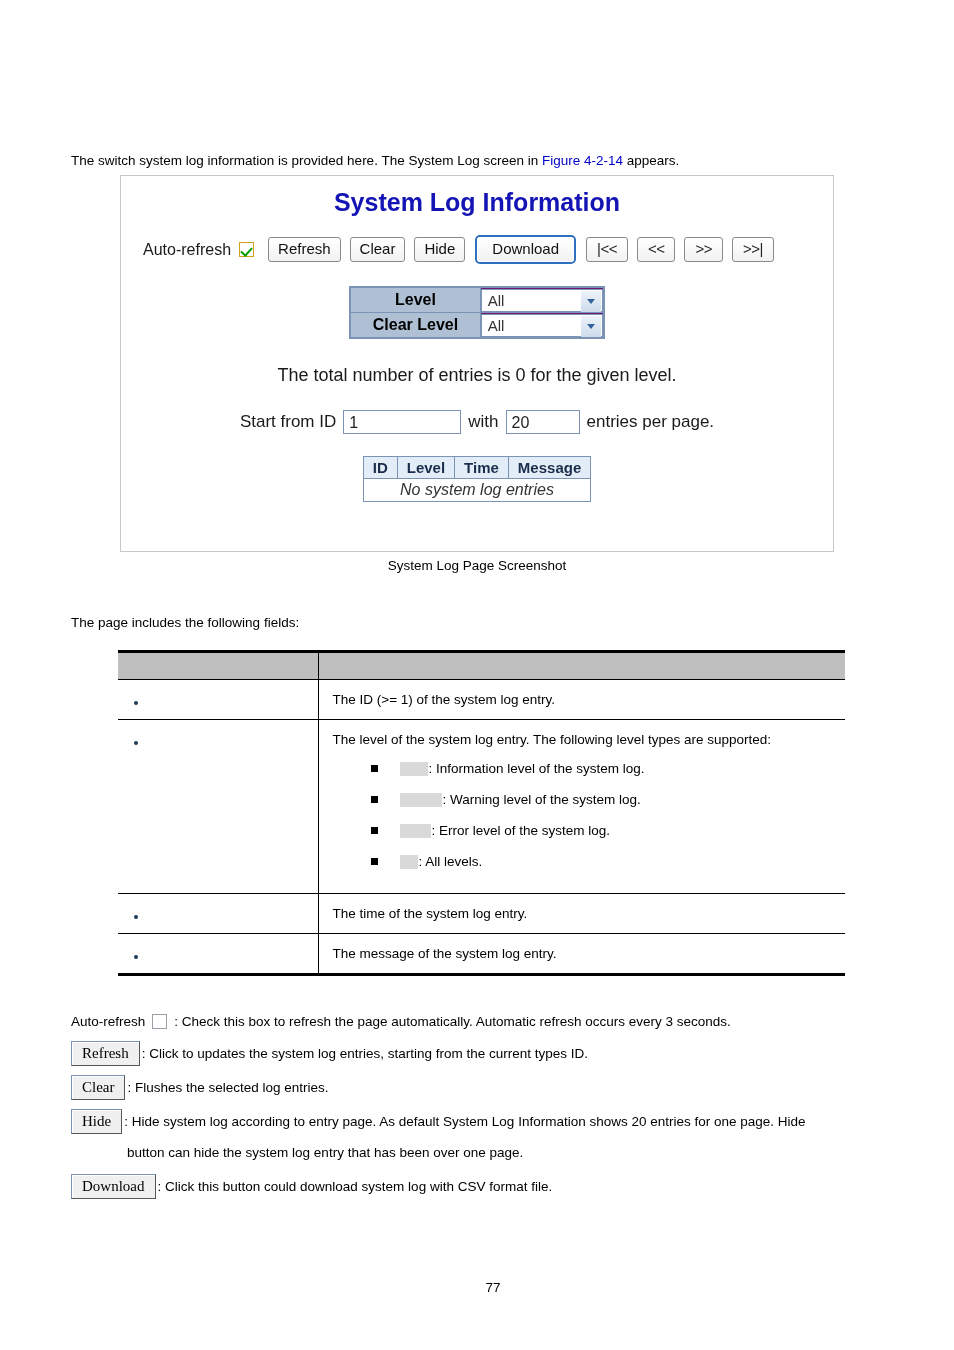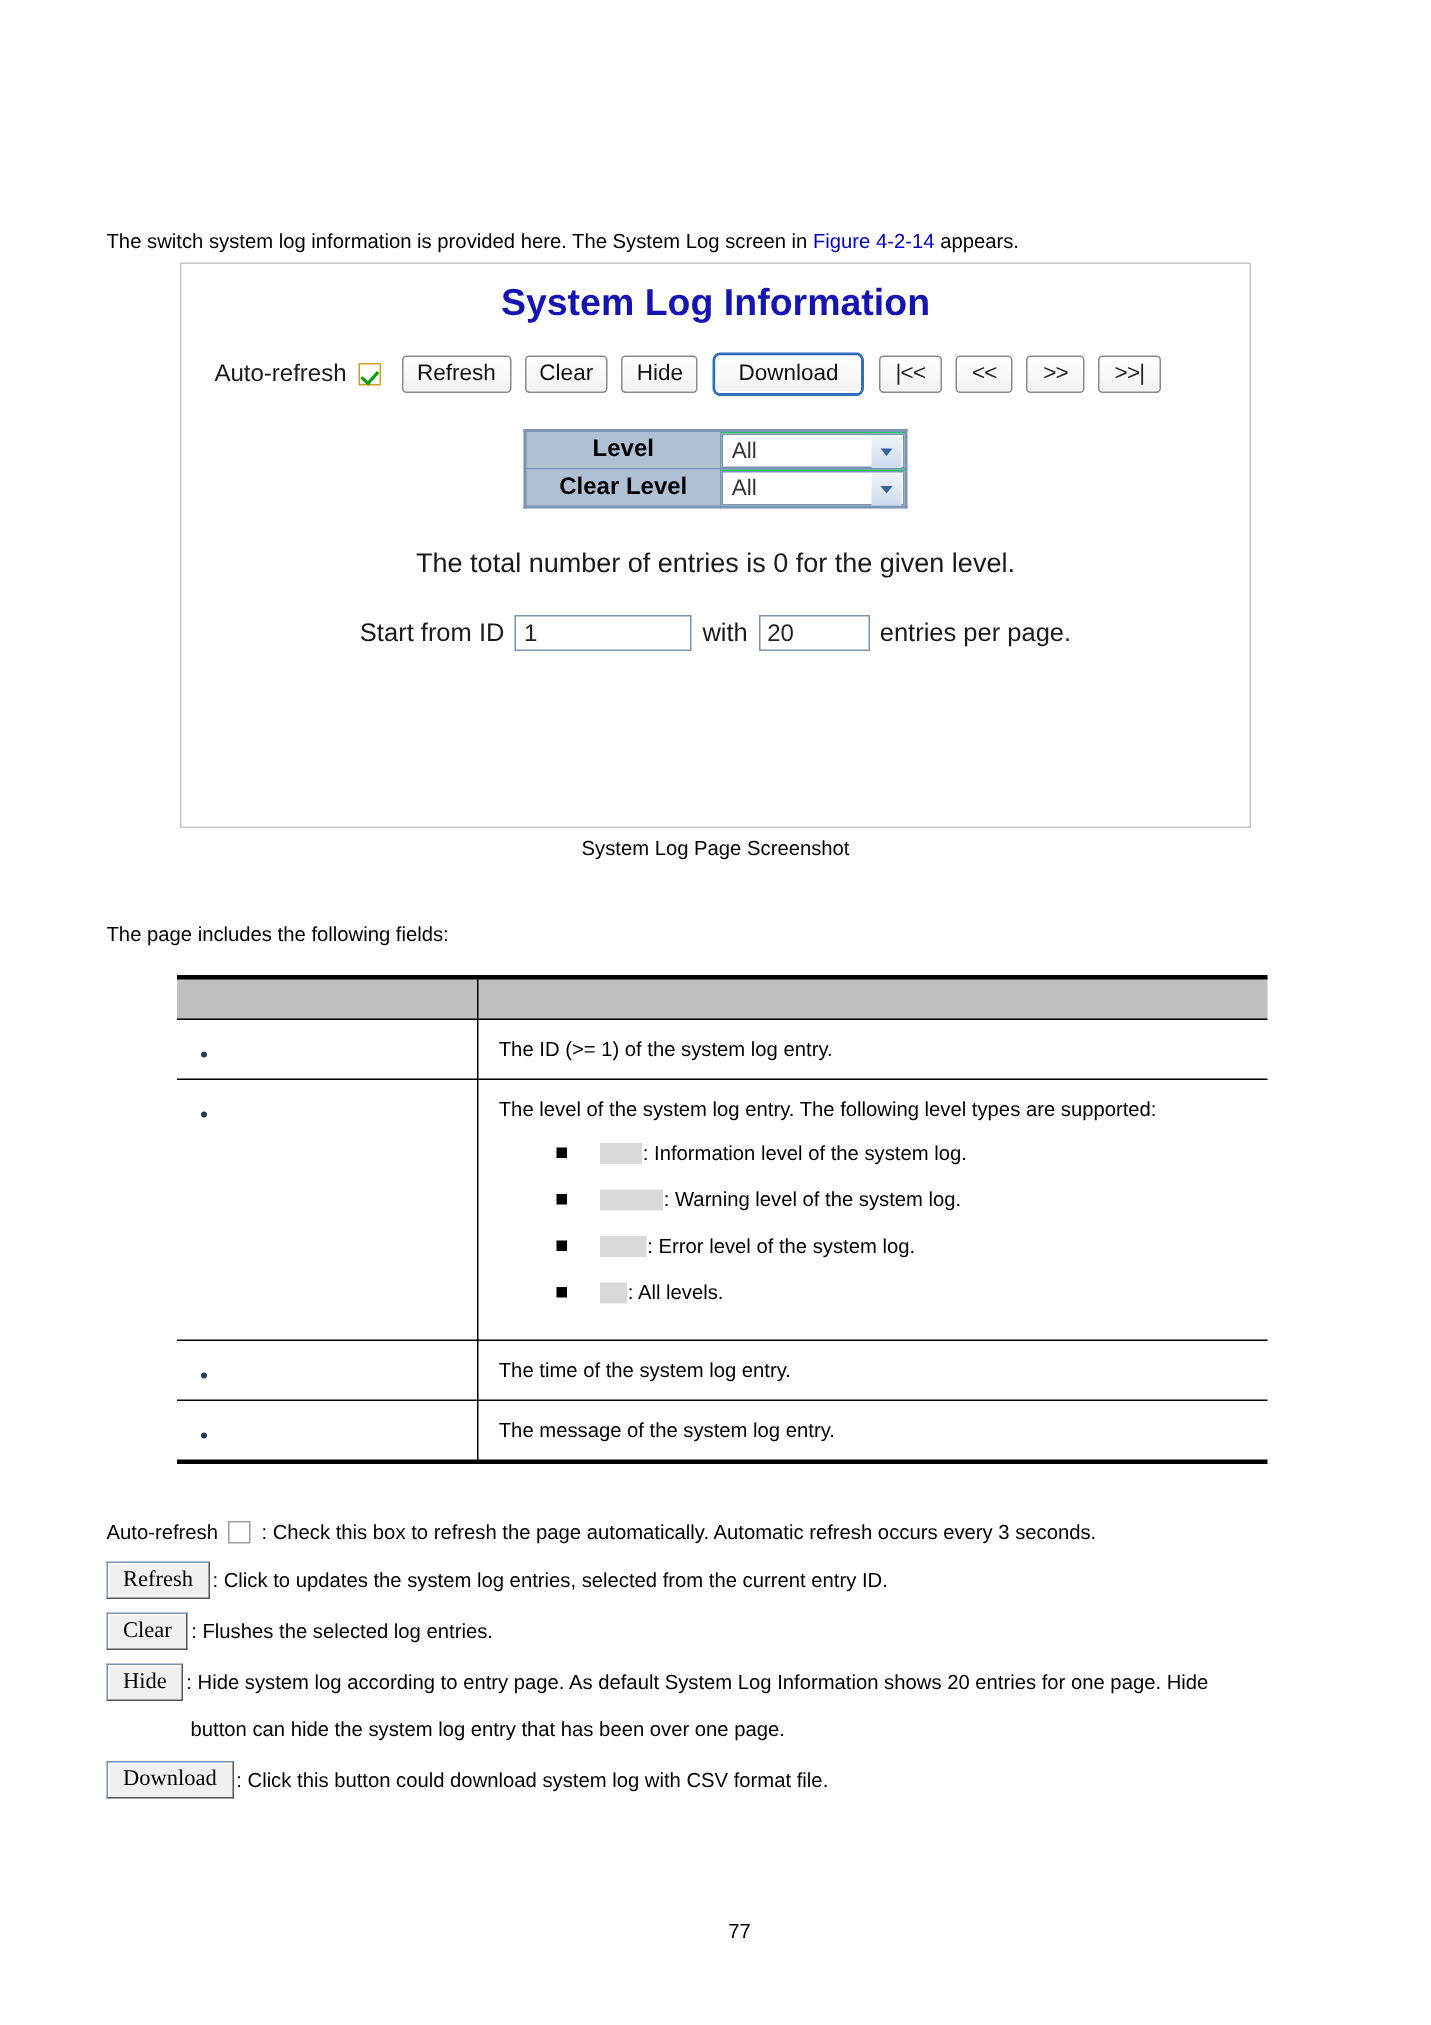--- a/index.html
+++ b/index.html
@@ -115,21 +115,21 @@
   }
   .lvl-head {
     background: #b0c0d4;
     font-weight: bold;
     font-size: 16px;
     text-align: center;
     padding: 3px 14px !important;
     color: #000000;
     min-width: 130px;
   }
-  .sel-cell { background: #22c55e; padding: 0 !important; text-align: center; }
+  .sel-cell { background: #701a75; padding: 0 !important; text-align: center; }
   .sel {
     width: 122px;
     height: 23px;
     background: #ffffff;
     border: 1px solid #7b93b5;
     display: flex;
     align-items: center;
     position: relative;
     font-size: 15px;
     color: #333333;
@@ -386,20 +386,35 @@
     <div class="total-line">The total number of entries is 0 for the given level.</div>
 
     <div class="startrow">
       <span>Start from ID</span>
       <span class="tinput w1">1</span>
       <span>with</span>
       <span class="tinput w2">20</span>
       <span>entries per page.</span>
     </div>
 
+    <div class="log-wrap">
+      <table class="log-table">
+        <tbody>
+            <tr>
+          <th>ID</th>
+          <th>Level</th>
+          <th>Time</th>
+          <th>Message</th>
+        </tr>
+        <tr>
+          <td class="empty" colspan="4">No system log entries</td>
+        </tr>
+      </tbody>
+        </table>
+    </div>
   </div>
 
   <div class="fig-caption">System Log Page Screenshot</div>
 
   <div class="includes">The page includes the following fields:</div>
 
   <div class="ftable-wrap">
     <table class="ftable">
       <tbody>
           <tr class="head">
@@ -465,21 +480,21 @@
   <div class="desc">
 
     <div class="row">
       <span>Auto-refresh</span>
       <span class="chk-empty"></span>
       <span>: Check this box to refresh the page automatically. Automatic refresh occurs every 3 seconds.</span>
     </div>
 
     <div class="btn-line" style="margin-top:10px">
       <span class="serif-btn">Refresh</span>
-      <span class="txt">: Click to updates the system log entries, selected from the current entry ID.</span>
+      <span class="txt">: Click to updates the system log entries, starting from the current types ID.</span>
     </div>
 
     <div class="btn-line">
       <span class="serif-btn">Clear</span>
       <span class="txt">: Flushes the selected log entries.</span>
     </div>
 
     <div class="btn-line">
       <span class="serif-btn">Hide</span>
       <span class="txt">: Hide system log according to entry page. As default System Log Information shows 20 entries for one page. Hide</span>

